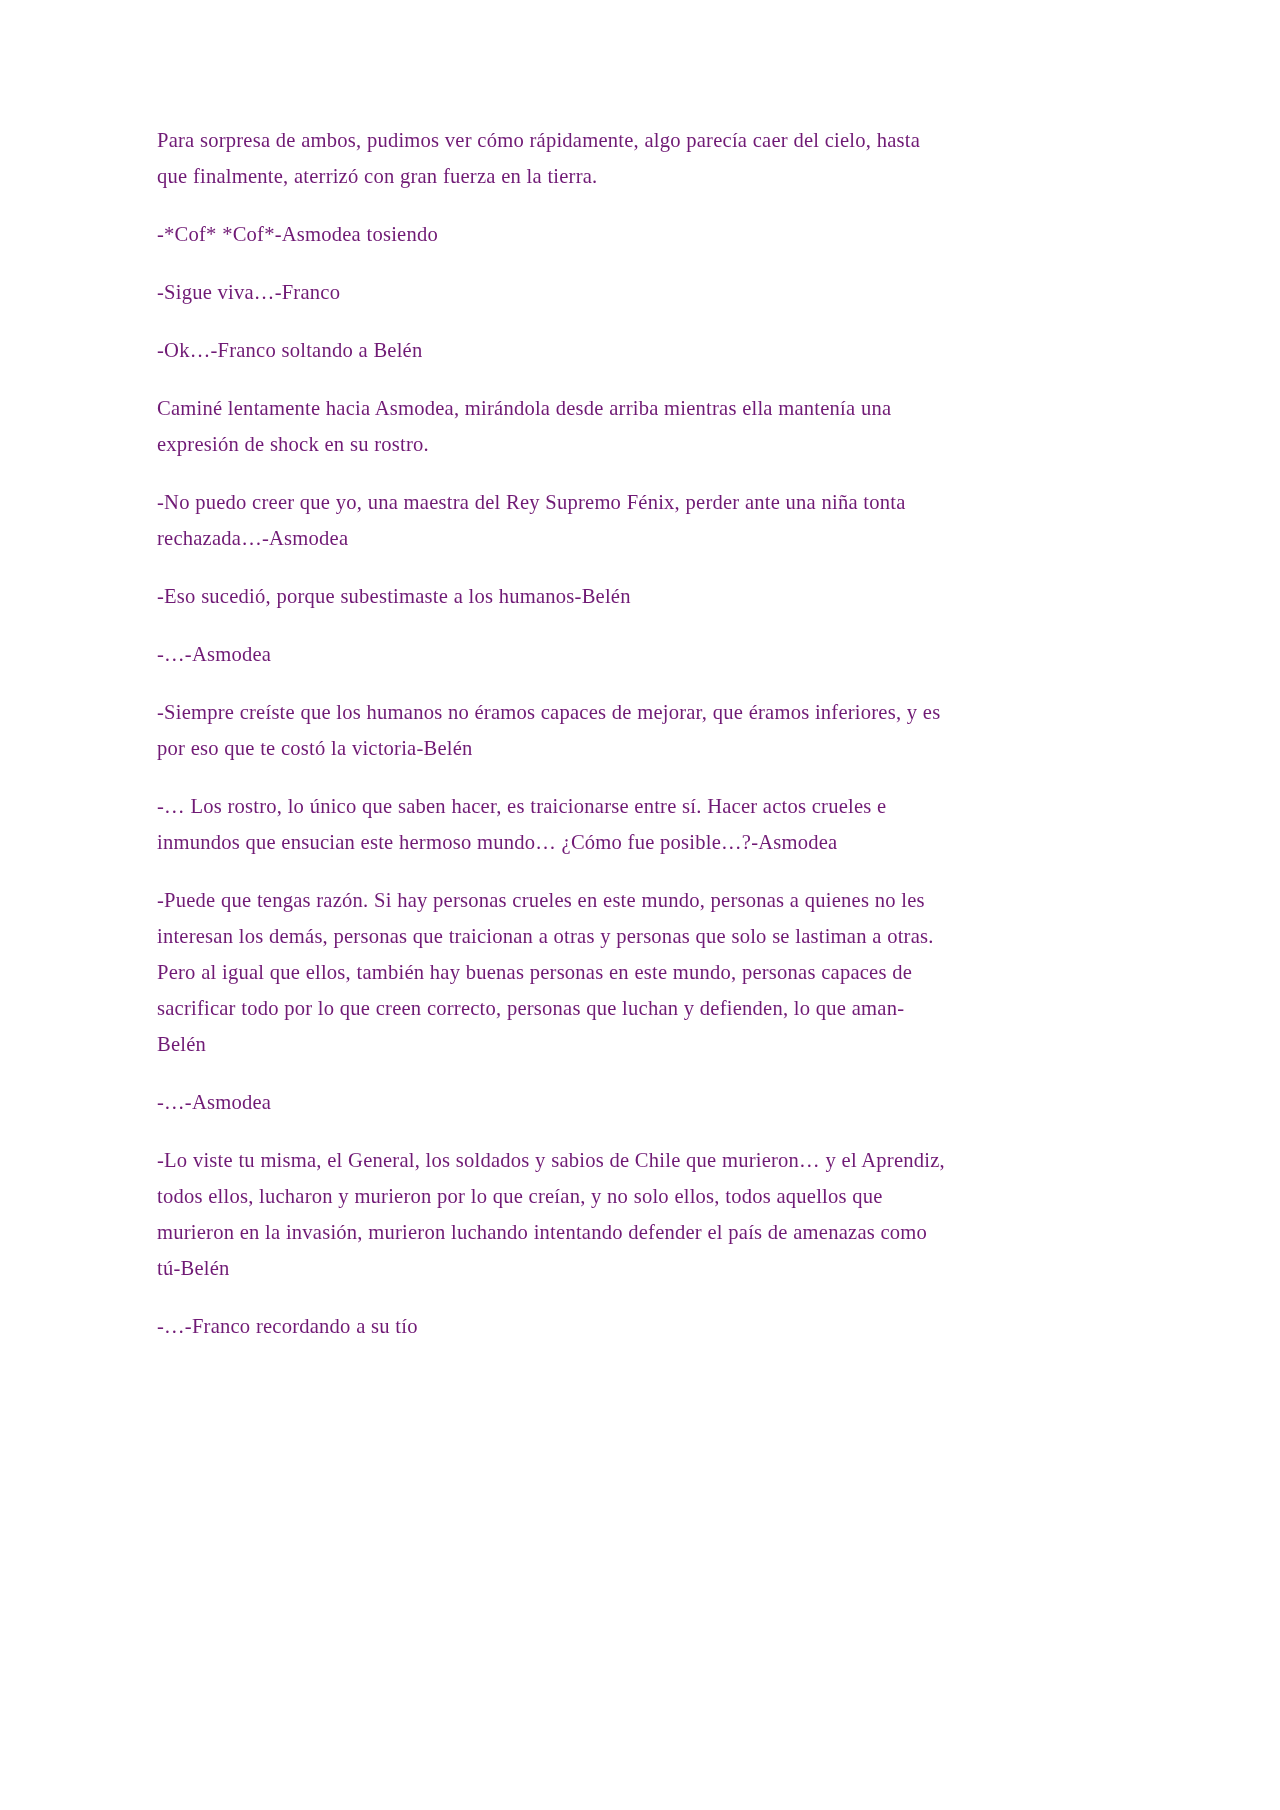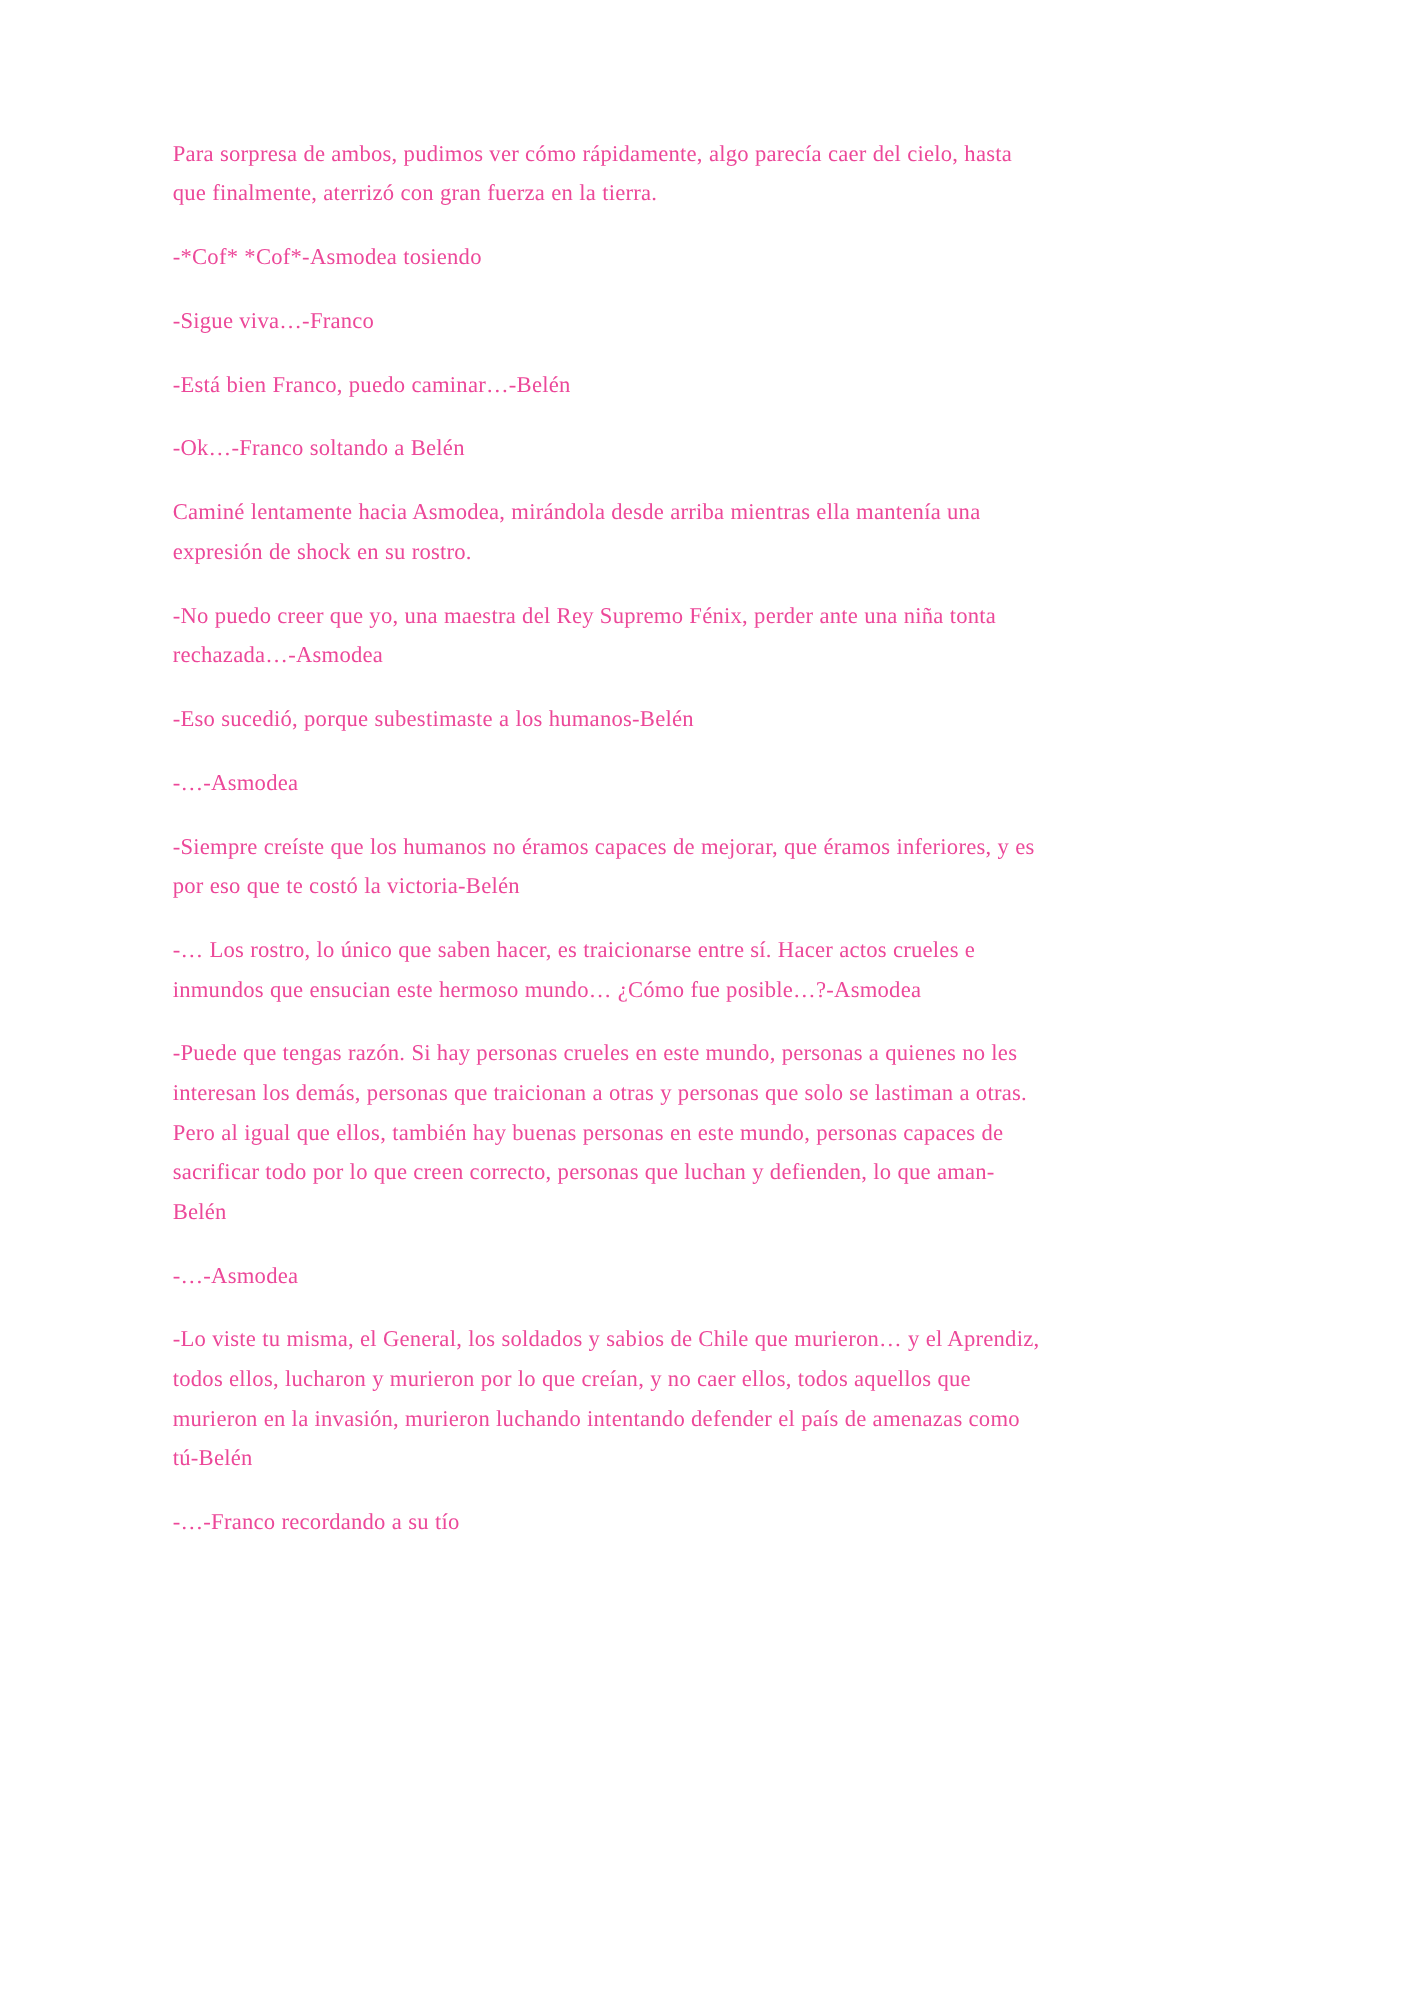--- a/index.html
+++ b/index.html
@@ -30,42 +30,41 @@
     top: 122px;
     width: 792px;
   }
   .para {
     font-size: 20.6px;
     line-height: 36px;
     margin: 0 0 22px 0;
     text-align: left;
     letter-spacing: 0.01em;
     word-spacing: 0.01em;
-    color: #ec4899;
+    color: #701a75;
   }
   .para:last-child {
     margin-bottom: 0;
   }
 </style>
 </head>
 <body>
 
 <div class="page">
   <div class="text-column">
 
     <p class="para">Para sorpresa de ambos, pudimos ver cómo rápidamente, algo parecía caer del cielo, hasta que finalmente, aterrizó con gran fuerza en la tierra.</p>
     <p class="para">-*Cof* *Cof*-Asmodea tosiendo</p>
     <p class="para">-Sigue viva…-Franco</p>
-    <p class="para">-Está bien Franco, puedo caminar…-Belén</p>
     <p class="para">-Ok…-Franco soltando a Belén</p>
     <p class="para">Caminé lentamente hacia Asmodea, mirándola desde arriba mientras ella mantenía una expresión de shock en su rostro.</p>
     <p class="para">-No puedo creer que yo, una maestra del Rey Supremo Fénix, perder ante una niña tonta rechazada…-Asmodea</p>
     <p class="para">-Eso sucedió, porque subestimaste a los humanos-Belén</p>
     <p class="para">-…-Asmodea</p>
     <p class="para">-Siempre creíste que los humanos no éramos capaces de mejorar, que éramos inferiores, y es por eso que te costó la victoria-Belén</p>
     <p class="para">-… Los rostro, lo único que saben hacer, es traicionarse entre sí. Hacer actos crueles e inmundos que ensucian este hermoso mundo… ¿Cómo fue posible…?-Asmodea</p>
     <p class="para">-Puede que tengas razón. Si hay personas crueles en este mundo, personas a quienes no les interesan los demás, personas que traicionan a otras y personas que solo se lastiman a otras. Pero al igual que ellos, también hay buenas personas en este mundo, personas capaces de sacrificar todo por lo que creen correcto, personas que luchan y defienden, lo que aman-Belén</p>
     <p class="para">-…-Asmodea</p>
-    <p class="para">-Lo viste tu misma, el General, los soldados y sabios de Chile que murieron… y el Aprendiz, todos ellos, lucharon y murieron por lo que creían, y no caer ellos, todos aquellos que murieron en la invasión, murieron luchando intentando defender el país de amenazas como tú-Belén</p>
+    <p class="para">-Lo viste tu misma, el General, los soldados y sabios de Chile que murieron… y el Aprendiz, todos ellos, lucharon y murieron por lo que creían, y no solo ellos, todos aquellos que murieron en la invasión, murieron luchando intentando defender el país de amenazas como tú-Belén</p>
     <p class="para">-…-Franco recordando a su tío</p>
 
   </div>
 </div>
 
 </body></html>

